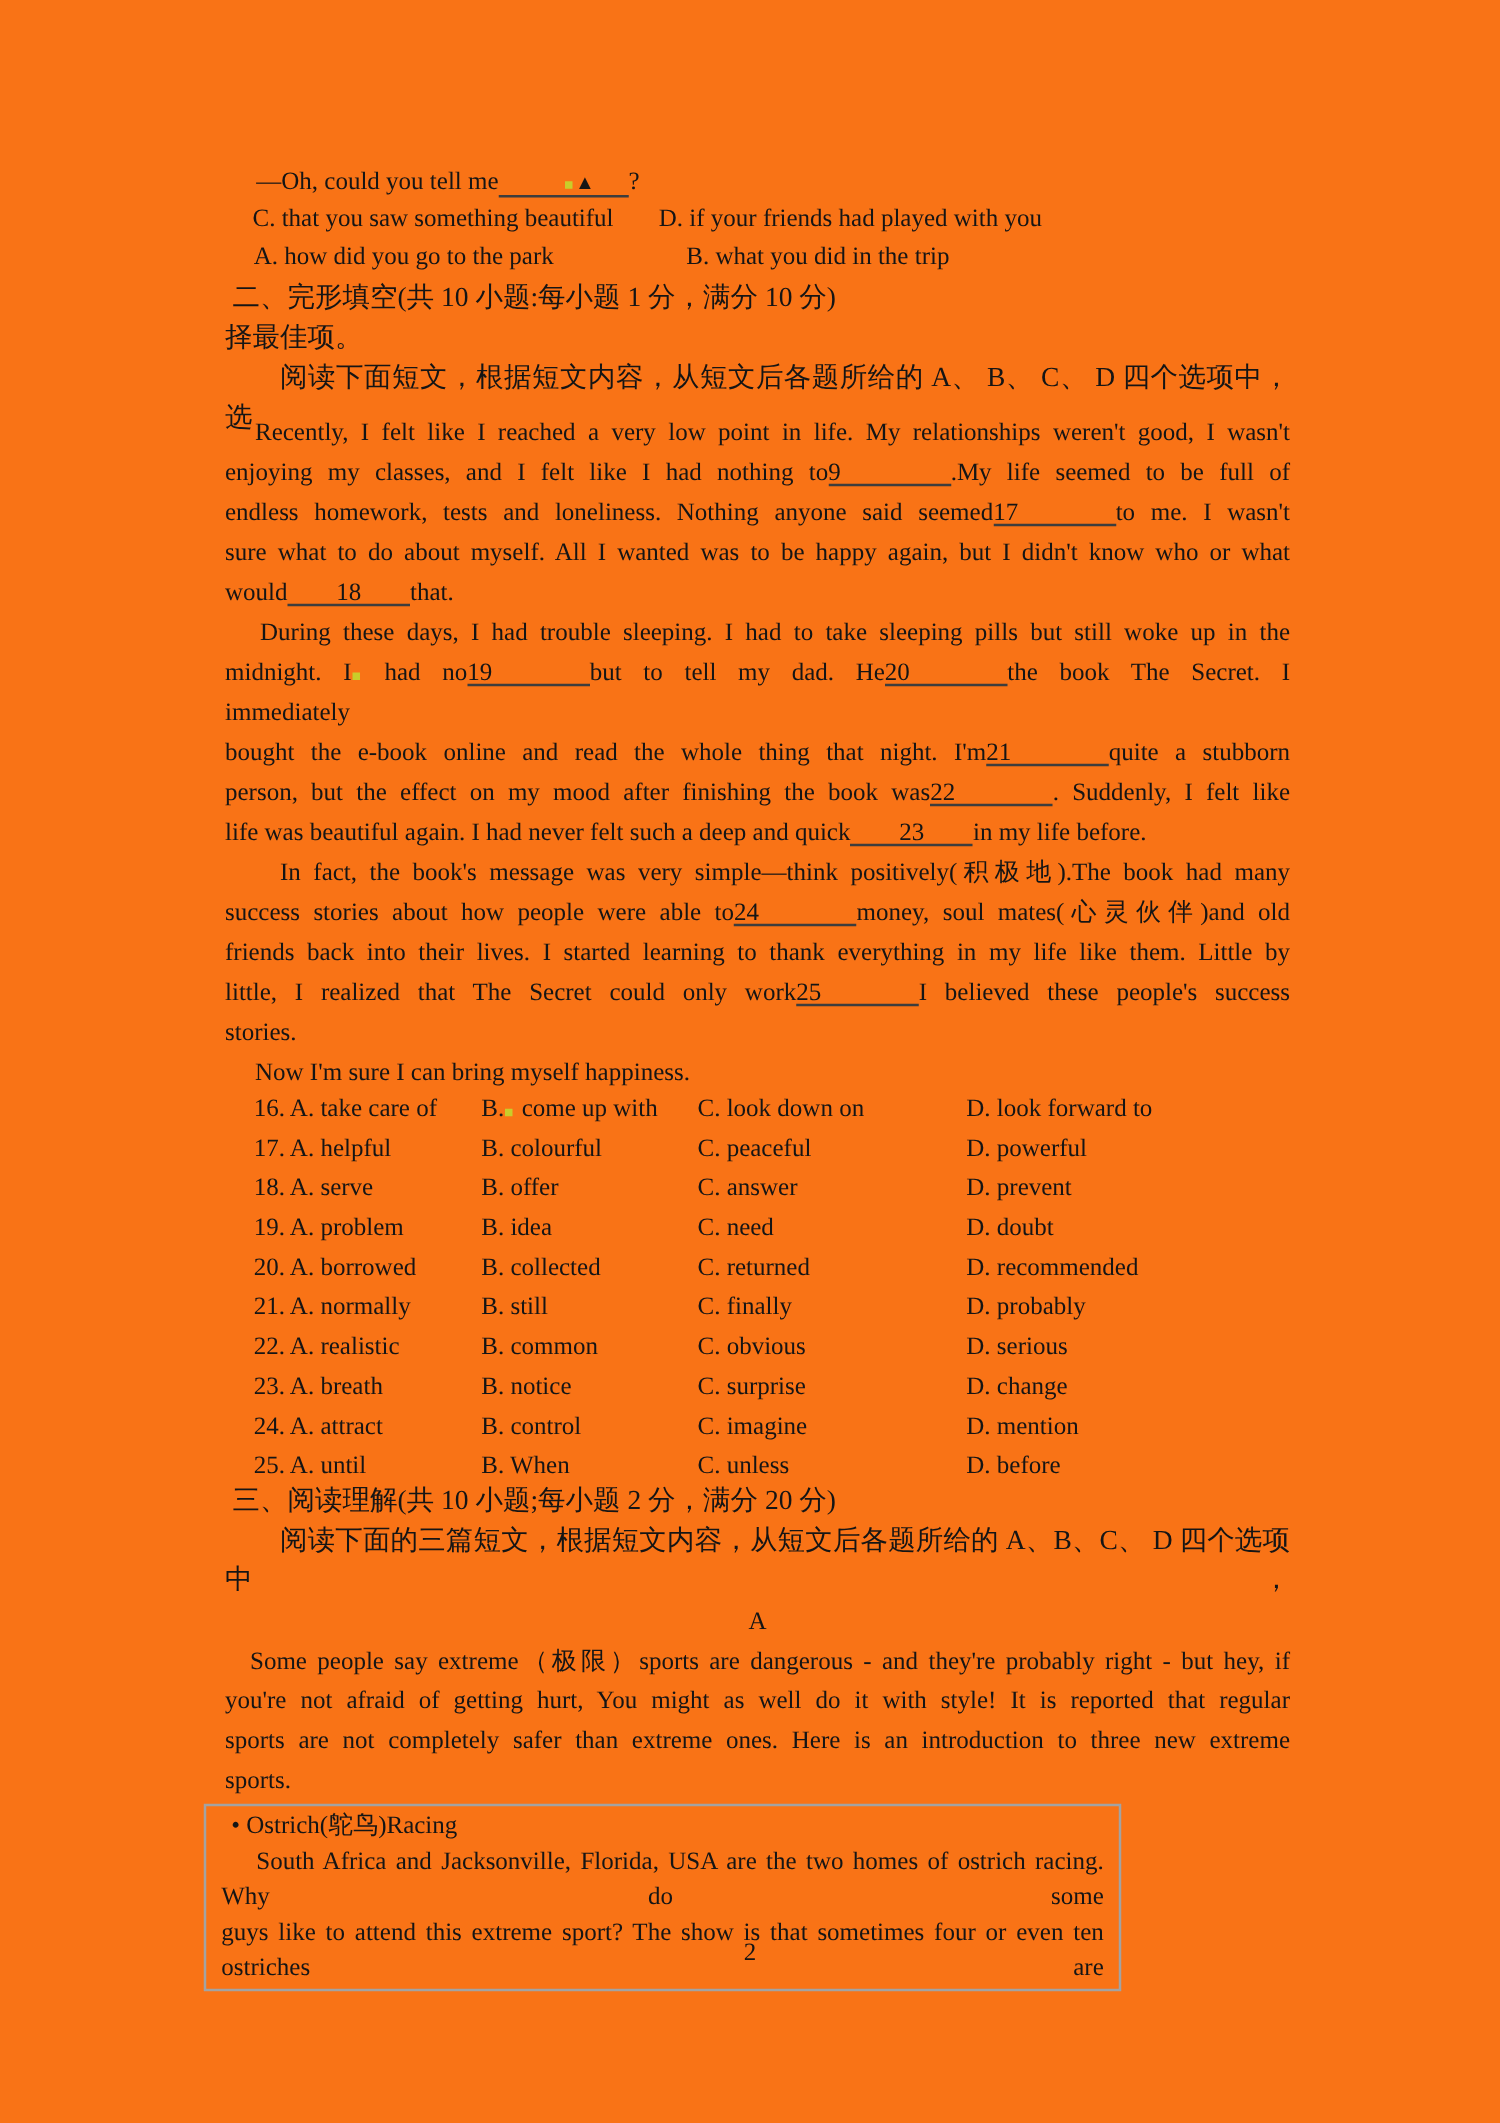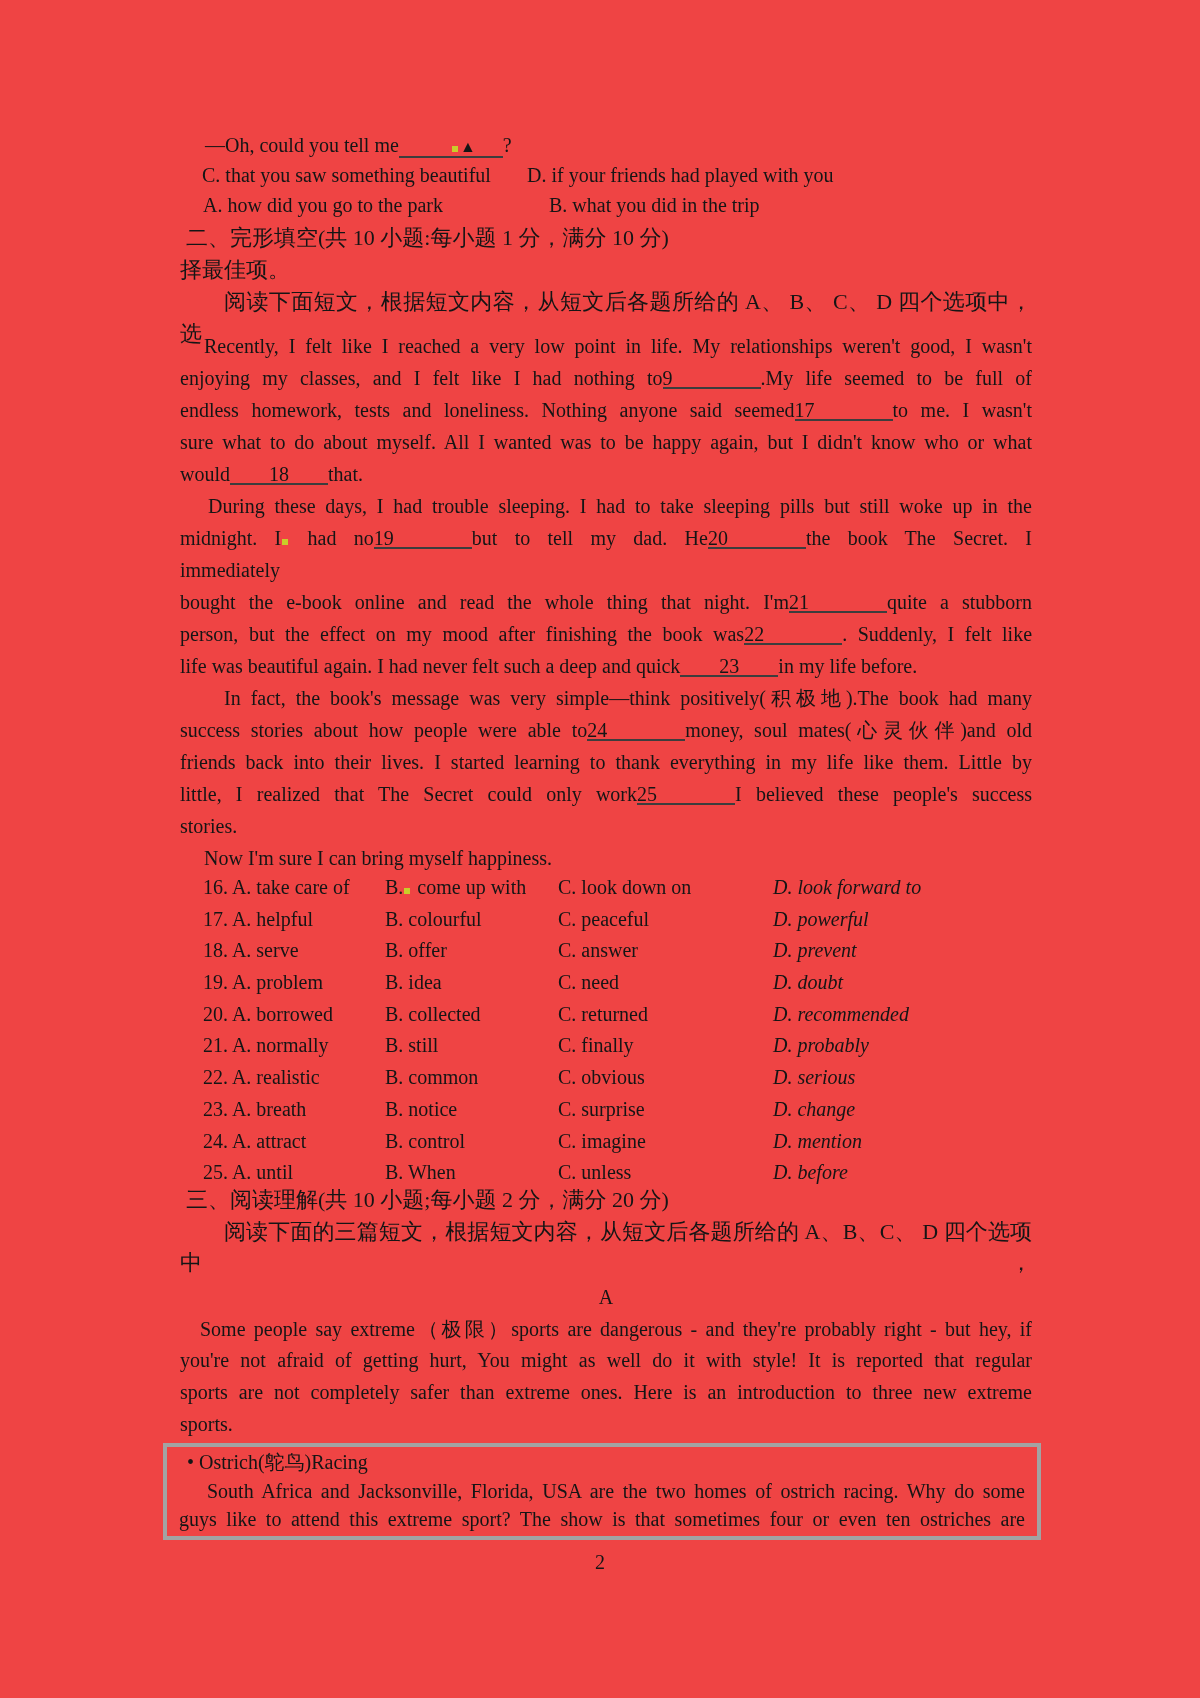--- a/index.html
+++ b/index.html
@@ -1,46 +1,46 @@
 <!DOCTYPE html>
 <html><head>
 <meta charset="utf-8">
 <style>
   html,body{margin:0;padding:0;background:#ffffff;}
-  .page{position:relative;width:1200px;height:1698px;background:#ef4444;overflow:hidden;
+  .page{position:relative;width:1200px;height:1698px;background:#f97316;overflow:hidden;
         font-family:"Liberation Serif","DejaVu Serif",serif;color:#151515;}
   .blk{position:absolute;left:180px;width:852px;font-size:20px;}
   #blk-q15{top:130px;line-height:30px;}
   #blk-q15 .stem{text-indent:25px;}
   .optrow{position:relative;height:30px;}
   .optrow .opt{position:absolute;top:0;white-space:nowrap;}
   #opt-a{left:23px;} #opt-b{left:369px;} #opt-c{left:22px;} #opt-d{left:347px;}
   #blk-sec2{top:222px;line-height:32px;}
   #blk-sec3{top:1184px;line-height:31.5px;}
   .cn{font-size:22px;}
   .headline{margin-left:6px;}
   .instr1{text-align:justify;text-align-last:justify;text-indent:44px;}
   #blk-cloze{top:330px;line-height:32px;}
   #blk-qtable{top:872px;}
   .qrow{position:relative;height:31.7px;line-height:31.7px;}
   .qcell{position:absolute;top:0;white-space:nowrap;}
-  .qa{left:23px;} .qb{left:205px;} .qc{left:378px;} .qd{left:593px;font-style:italic;}
+  .qa{left:23px;} .qb{left:205px;} .qc{left:378px;} .qd{left:593px;}
   #blk-reading{top:1282px;line-height:31.7px;}
   .center{text-align:center;}
   .pline{min-height:1em;}
   .just{text-align:justify;text-align-last:justify;}
   .left{text-align:left;}
   .blank{display:inline-block;min-width:98px;text-align:center;
          border-bottom:2px solid #3d3d3d;line-height:18px;}
   .blank.tri{min-width:104px;}
   .trigl{font-size:16px;letter-spacing:0;}
   .ydot{display:inline-block;width:6px;height:6px;background:#c9cd2a;
         vertical-align:baseline;margin:0 2px 0 1px;}
-  #box{position:absolute;left:163px;top:1443px;width:878px;box-sizing:border-box;
-       border:4px solid #a3a3a3;padding:1px 12px 2px 12px;font-size:20px;line-height:28.5px;}
+  #box{position:absolute;left:163px;top:1443px;width:734px;box-sizing:border-box;
+       border:2px solid #a3a3a3;padding:1px 12px 2px 12px;font-size:20px;line-height:28.5px;}
   .box-l1{padding-left:8px;}
   .box-l2{text-align:justify;text-align-last:justify;text-indent:28px;}
   .box-l3{text-align:justify;text-align-last:justify;}
   #pagenum{position:absolute;left:0;top:1551px;width:1200px;text-align:center;font-size:20px;}
 </style>
 </head>
 <body>
 
 <div class="page">
 

